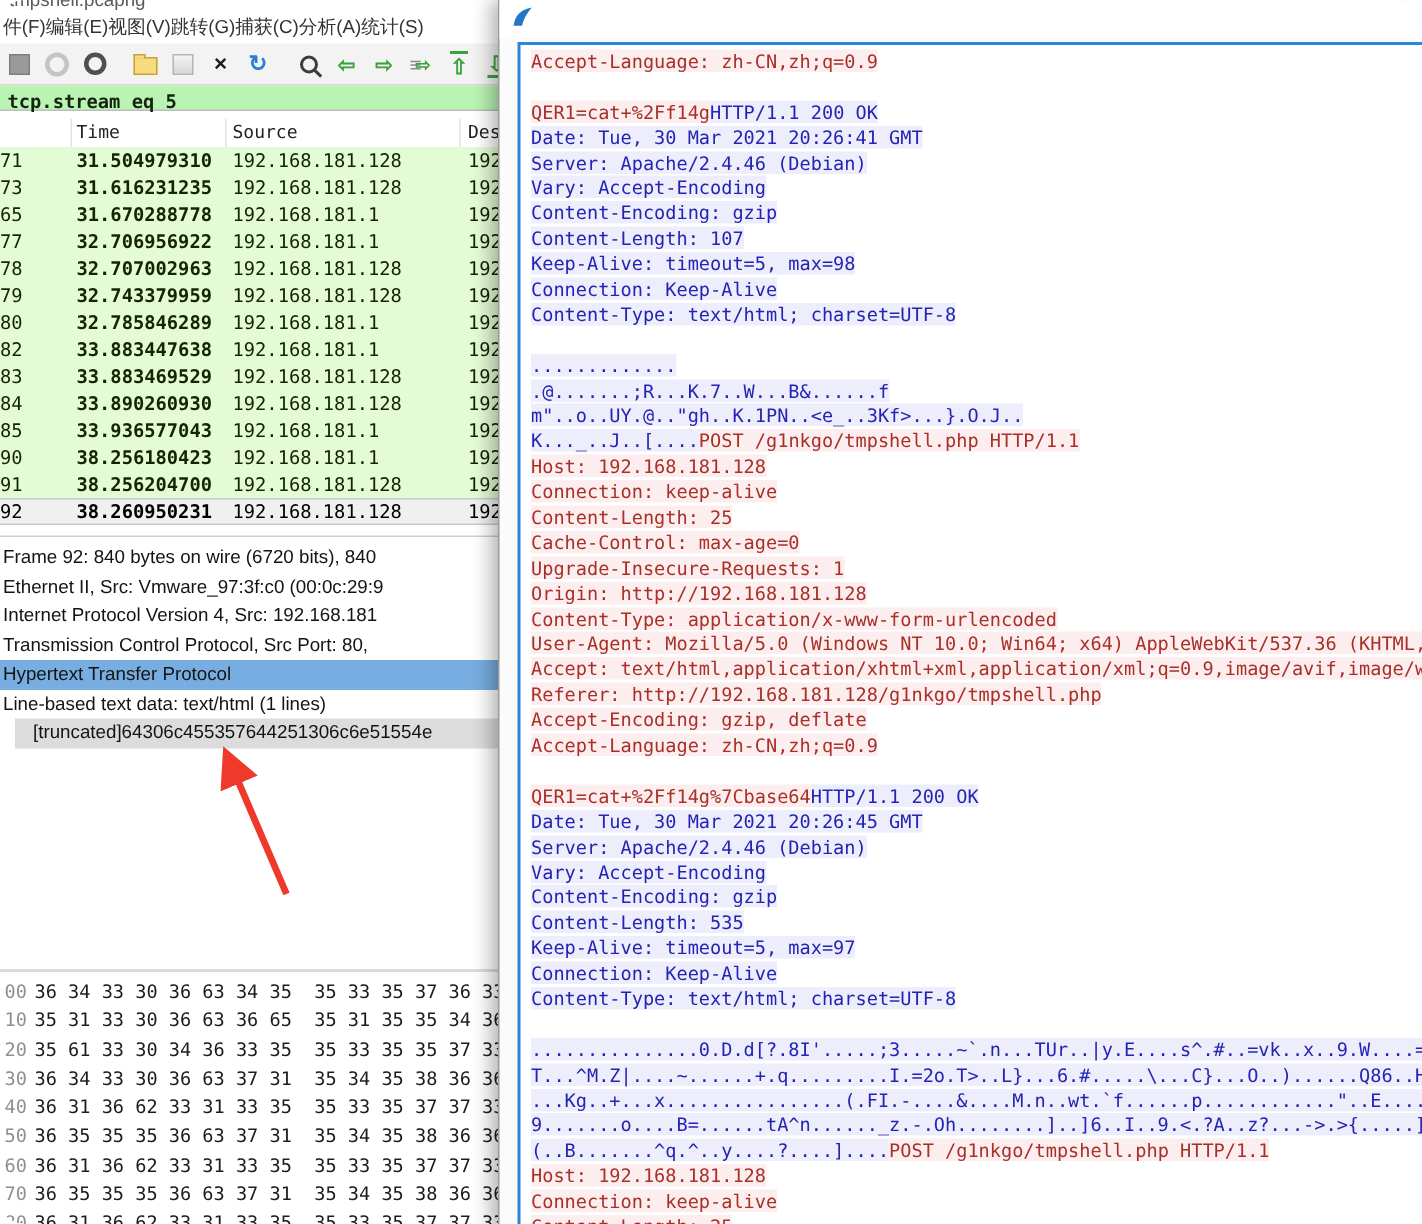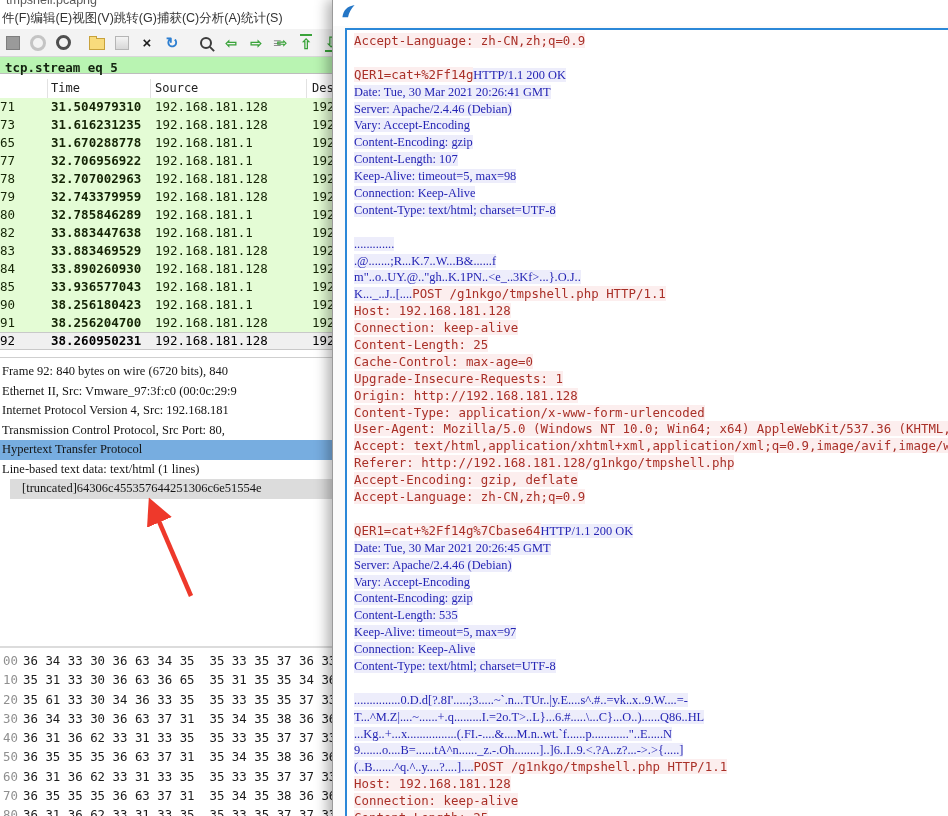--- a/index.html
+++ b/index.html
@@ -1,17 +1,17 @@
 <!DOCTYPE html>
 <html style="--filter-green: #b9f4b2; --row-green: #e4fcd5; --selected-row-gray: #f0f0f0; --selection-blue: #77ade0; --field-gray: #dcdcdc; --client-text: #a93028; --client-bg: #fceeee; --server-text: #2424b4; --server-bg: #ededfb; --arrow-red: #ee392b; --focus-blue: #2b88d8;"><head>
 <meta charset="utf-8">
 <style>
   html,body{margin:0;padding:0;background:#fff;}
   .stage{position:relative;width:948px;height:816px;overflow:hidden;background:#fff;
-         font-family:"Liberation Sans",sans-serif;color:#111;}
+         font-family:"Liberation Sans",sans-serif;color:#111;border-radius:16px;}
 
   
   .mainwin{position:absolute;inset:0;z-index:1;}
   .win-title{position:absolute;top:-7px;left:6px;font-size:12.5px;color:#5a5a5a;height:16px;}
   .menubar{position:absolute;top:9px;left:2px;height:19px;display:flex;
            font-size:12.5px;color:#333;align-items:center;white-space:nowrap;}
   .menu-item{cursor:default;}
 
   .toolbar{position:absolute;top:29px;left:0;width:340px;height:28px;background:#f3f3f3;
            border-bottom:1px solid #d8d8d8;display:flex;align-items:center;gap:7px;padding-left:4px;box-sizing:border-box;}
@@ -51,21 +51,21 @@
          font-size:12.5px;color:#142405;}
   .prow{position:relative;height:18px;line-height:18px;background:var(--row-green);}
   .prow.selected{background:var(--selected-row-gray);border-top:1px solid #c9c9c9;border-bottom:1px solid #c9c9c9;
                  height:16px;line-height:16px;color:#000;}
   .c-no{position:absolute;left:0;width:44px;text-align:left;}
   .c-time{position:absolute;left:51px;font-weight:bold;}
   .c-src{position:absolute;left:155px;}
   .c-dst{position:absolute;left:312px;}
 
   .details{position:absolute;top:357px;left:0;width:340px;height:368px;border-top:1px solid #cfcfcf;background:#fff;
-           font-family:Liberation Serif, serif;font-size:12.5px;color:#141414;padding-top:4px;box-sizing:border-box;}
+           font-family:Liberation Sans, sans-serif;font-size:12.5px;color:#141414;padding-top:4px;box-sizing:border-box;}
   .dline{height:19.5px;line-height:19.5px;white-space:pre;padding-left:2px;overflow:hidden;}
   .dline.selected{background:var(--selection-blue);}
   .dline.field{background:var(--field-gray);margin-left:10px;padding-left:12px;}
 
   .hexpane{position:absolute;top:646px;left:0;width:340px;height:170px;border-top:2px solid #dcdcdc;background:#fff;
            font-family:"DejaVu Sans Mono",monospace;font-size:12.4px;padding:3px 0 0 3px;box-sizing:border-box;}
   .hexrow{height:19.3px;line-height:19.3px;white-space:pre;overflow:hidden;}
   .hoff{display:inline-block;width:20px;color:#8f8f8f;}
   .hbytes{color:#1c1c1c;}
 
@@ -79,21 +79,21 @@
           border-left:1px solid #9a9a9a;box-shadow:-5px 0 12px rgba(0,0,0,.30);}
   .dlg-title{position:absolute;top:0;left:0;right:0;height:26px;background:#fff;}
   .dlg-icon{position:absolute;left:8px;top:4px;width:15px;height:15px;}
   .dlg-title-text{position:absolute;left:30px;top:0;line-height:24px;font-size:12.5px;color:#0a0a0a;white-space:nowrap;}
 
   .stream{position:absolute;left:12px;top:28px;width:660px;height:840px;background:#fff;
           border:2px solid var(--focus-blue);box-sizing:border-box;overflow:hidden;
           font-family:"DejaVu Sans Mono",monospace;font-size:12.4px;padding:3px 0 0 7px;}
   .sline{height:16.9px;line-height:16.9px;white-space:pre;}
   .sline .client{color:var(--client-text);background:var(--client-bg);}
-  .sline .server{color:var(--server-text);background:var(--server-bg);font-family:Liberation Serif, serif;}
+  .sline .server{color:var(--server-text);background:var(--server-bg);}
 </style>
 </head>
 <body>
 
 <div class="stage">
 
   <div class="mainwin">
 
     <div class="win-title">tmpshell.pcapng</div>
 

